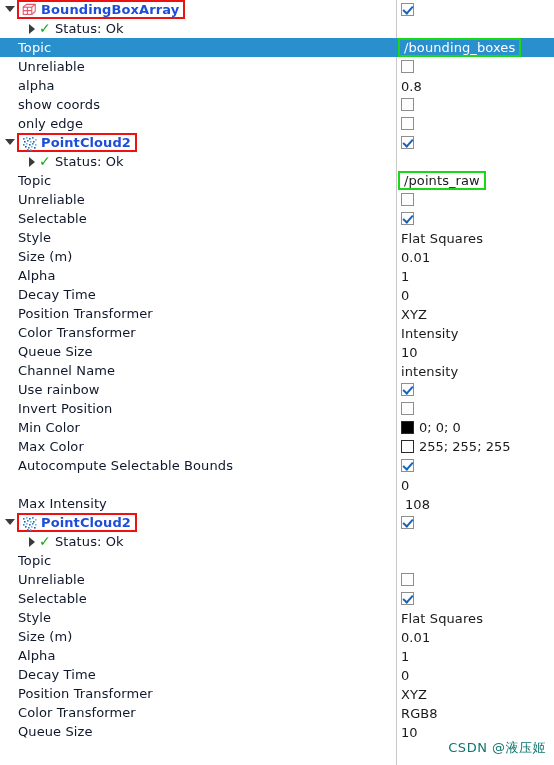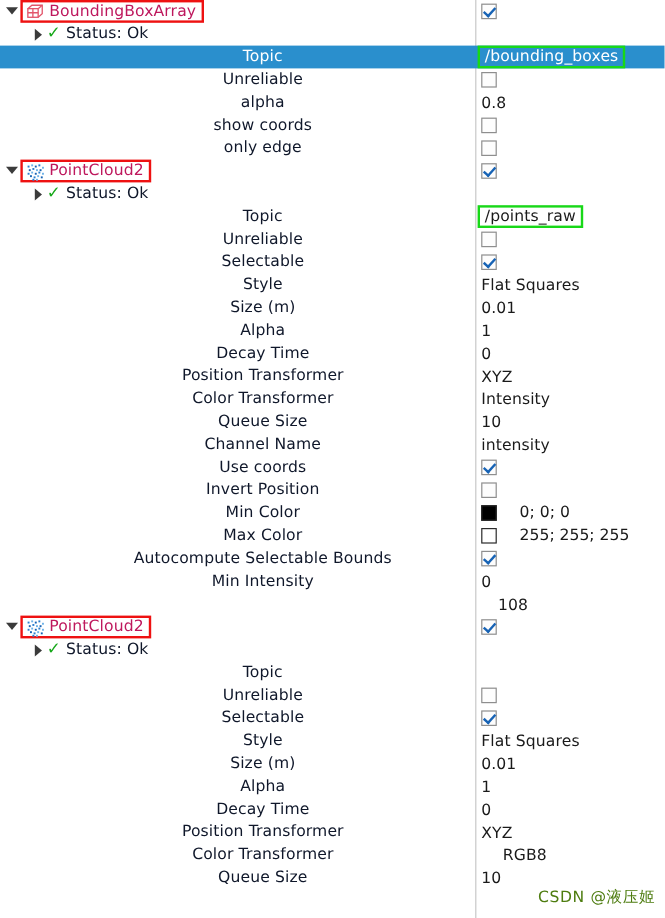--- a/index.html
+++ b/index.html
@@ -75,21 +75,21 @@
   }
   .val {
     font-size: 13px;
     color: #1a1a1a;
     letter-spacing: 0.1px;
   }
 
   
   .ind-top   { padding-left: 4px; }
   .ind-stat  { padding-left: 26px; }
-  .ind-prop  { padding-left: 42px; justify-content: center; }
+  .ind-prop  { padding-left: 18px; }
 
   
   .exp {
     display: inline-block;
     width: 13px;
     height: 19px;
     position: relative;
     flex: none;
   }
   .exp::after {
@@ -121,22 +121,22 @@
     flex: none;
     text-align: left;
     line-height: 19px;
   }
 
   
   .dicon { display:inline-block; width:17px; height:17px; flex:none; margin-right:3px; position:relative; top:1px;}
 
   .title {
     font-size: 13px;
-    font-weight: normal;
-    color: #be185d;
+    font-weight: bold;
+    color: #1d4ed8;
     letter-spacing: 0.1px;
   }
 
   
   .redbox {
     border: 2px solid #ee1111;
     display: inline-flex;
     align-items: center;
     height: 19px;
     padding: 0 4px 0 2px;
@@ -177,29 +177,29 @@
   .cb.black-swatch {
     background: #000000;
     border: 1px solid #2a2a2a;
     margin-left: 3px;
   }
   .cb.white-swatch {
     background: #ffffff;
     border: 1px solid #2a2a2a;
     margin-left: 3px;
   }
-  .swatch-txt { font-size: 13px; color:#1a1a1a; margin-left: 19px; }
+  .swatch-txt { font-size: 13px; color:#1a1a1a; margin-left: 5px; }
 
   
   .watermark {
     position: absolute;
     right: 8px;
     bottom: 8px;
     font-size: 13px;
-    color: #4d7c0f;
+    color: #0f766e;
     font-family: "DejaVu Sans", "Liberation Sans", sans-serif;
     letter-spacing: 0.5px;
     z-index: 5;
     white-space: nowrap;
   }
 </style>
 </head>
 <body>
 
 <div id="panel">
@@ -400,21 +400,21 @@
       <div class="row">
         <div class="namecell ind-prop">
           <span class="lbl">Channel Name</span>
         </div>
         <div class="valcell">
           <span style="padding-left:3px"><span class="val">intensity</span></span>
         </div>
       </div>
       <div class="row">
         <div class="namecell ind-prop">
-          <span class="lbl">Use coords</span>
+          <span class="lbl">Use rainbow</span>
         </div>
         <div class="valcell">
           <span class="cb on"></span>
         </div>
       </div>
       <div class="row">
         <div class="namecell ind-prop">
           <span class="lbl">Invert Position</span>
         </div>
         <div class="valcell">
@@ -441,30 +441,30 @@
       </div>
       <div class="row">
         <div class="namecell ind-prop">
           <span class="lbl">Autocompute Selectable Bounds</span>
         </div>
         <div class="valcell">
           <span class="cb on"></span>
         </div>
       </div>
       <div class="row">
-        <div class="namecell ind-prop">
-          <span class="lbl">Min Intensity</span>
-        </div>
         <div class="valcell">
           <span style="padding-left:3px"><span class="val">0</span></span>
         </div>
       </div>
       <div class="row">
-        <div class="valcell">
-          <span style="padding-left:17px"><span class="val">108</span></span>
+        <div class="namecell ind-prop">
+          <span class="lbl">Max Intensity</span>
+        </div>
+        <div class="valcell">
+          <span style="padding-left:7px"><span class="val">108</span></span>
         </div>
       </div>
       <div class="row">
         <div class="namecell ind-top">
           <span class="exp down"></span>
           <span class="redbox">
             <span class="dicon"><svg width="17" height="17" viewBox="0 0 17 17">
                 <rect x="2" y="3" width="1.6" height="1.6" fill="#2b7fd0"></rect>
                 <rect x="5" y="2" width="1.6" height="1.6" fill="#6fb3e8"></rect>
                 <rect x="8" y="3" width="1.6" height="1.6" fill="#1763b5"></rect>
@@ -560,21 +560,21 @@
         </div>
         <div class="valcell">
           <span style="padding-left:3px"><span class="val">XYZ</span></span>
         </div>
       </div>
       <div class="row">
         <div class="namecell ind-prop">
           <span class="lbl">Color Transformer</span>
         </div>
         <div class="valcell">
-          <span style="padding-left:21px"><span class="val">RGB8</span></span>
+          <span style="padding-left:3px"><span class="val">RGB8</span></span>
         </div>
       </div>
       <div class="row">
         <div class="namecell ind-prop">
           <span class="lbl">Queue Size</span>
         </div>
         <div class="valcell">
           <span style="padding-left:3px"><span class="val">10</span></span>
         </div>
       </div>

